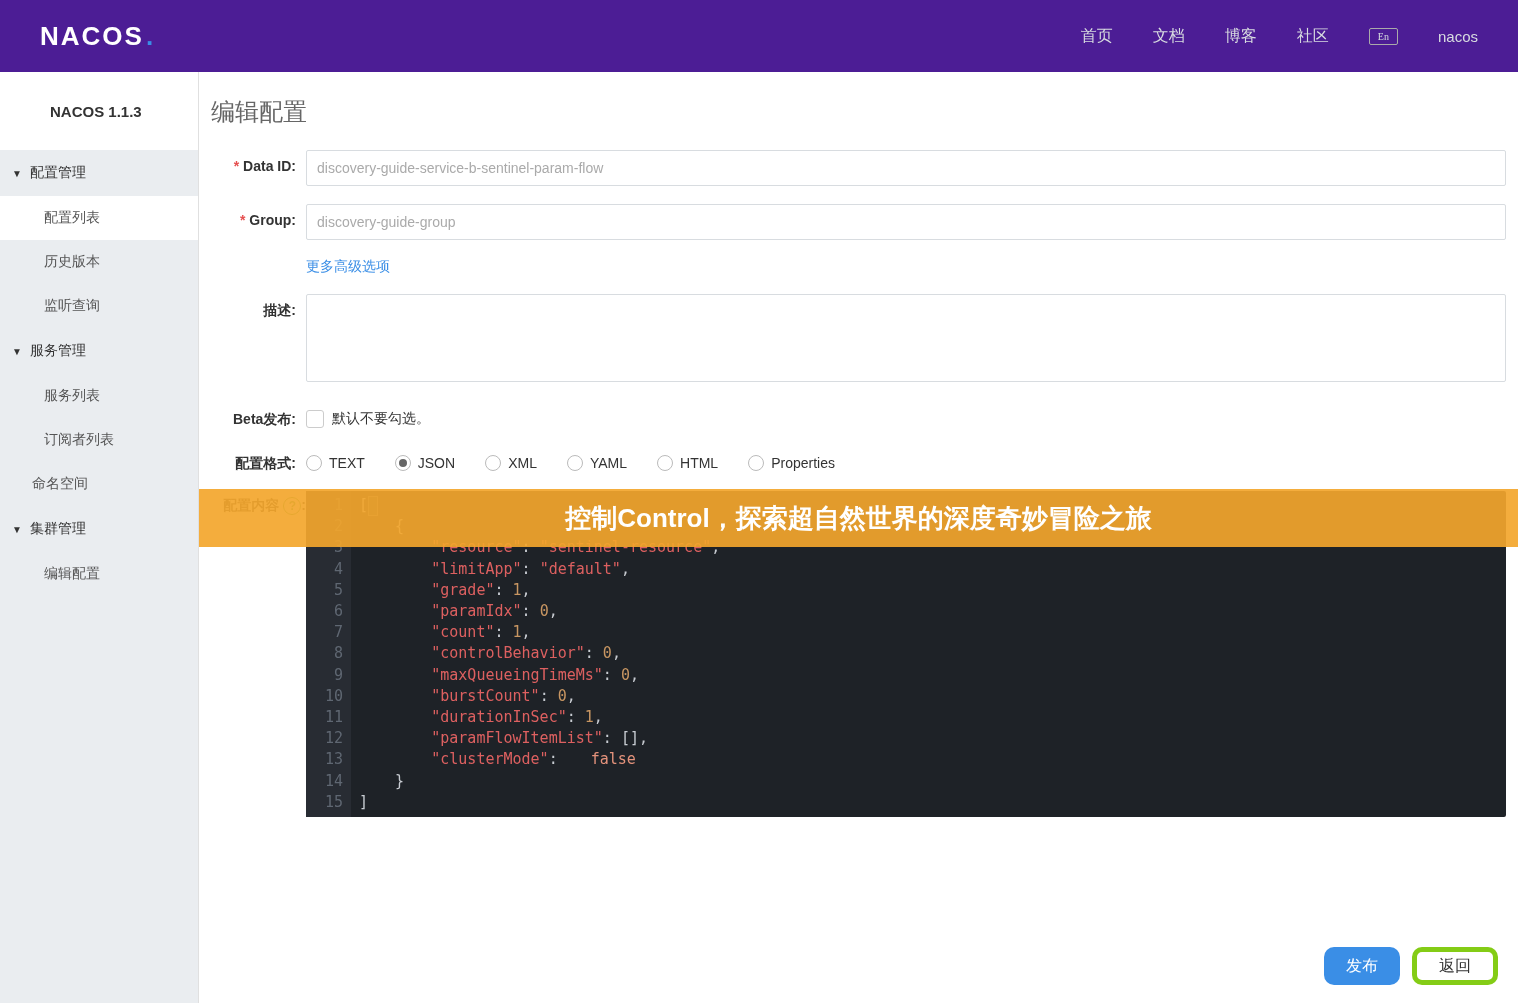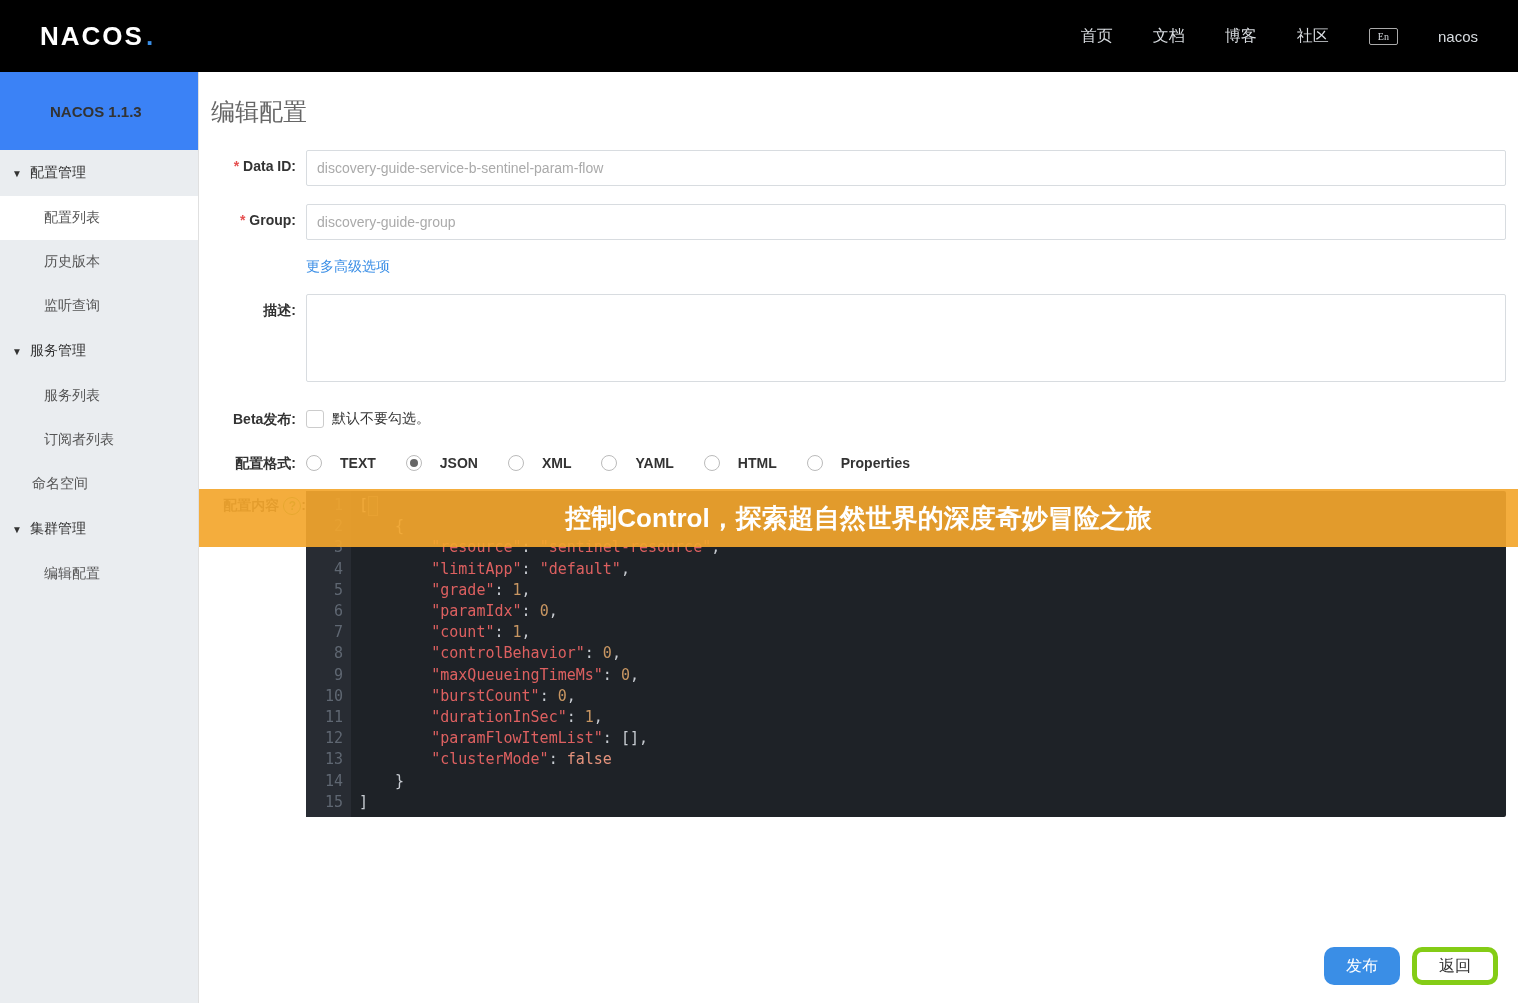--- a/index.html
+++ b/index.html
@@ -1,65 +1,65 @@
 <!DOCTYPE html>
 <html><head>
 <meta charset="utf-8">
 <style>
 * { margin: 0; padding: 0; box-sizing: border-box; }
 body { font-family: -apple-system, BlinkMacSystemFont, "Segoe UI", "Microsoft YaHei", sans-serif; font-size: 14px; color: #333; background: #fff; width: 1518px; height: 1003px; overflow: hidden; }
 
 
-.header { height: 72px; background: #000000; display: flex; align-items: center; padding: 0 40px; }
+.header { height: 72px; background: #4c1d95; display: flex; align-items: center; padding: 0 40px; }
 .logo { color: #fff; font-size: 26px; font-weight: 700; letter-spacing: 2px; display: flex; align-items: center; }
 .logo .dot { color: #3a8ee6; margin-left: 2px; }
 .nav { margin-left: auto; display: flex; align-items: center; gap: 40px; }
 .nav-item { color: #d8dce0; font-size: 16px; cursor: pointer; }
 .lang-btn { border: 1px solid #aaa; color: #d8dce0; padding: 2px 8px; font-size: 10px; cursor: pointer; border-radius: 2px; font-family: Georgia, serif; }
 .user-name { color: #d8dce0; font-size: 15px; }
 
 
 .container { display: flex; height: calc(100% - 72px); }
 
 
 .sidebar { width: 199px; background: #eaedf0; border-right: 1px solid #e0e0e0; }
-.version { height: 78px; display: flex; align-items: center; padding-left: 50px; font-weight: 700; font-size: 15px; background: #3b82f6; color: #333; }
+.version { height: 78px; display: flex; align-items: center; padding-left: 50px; font-weight: 700; font-size: 15px; background: #ffffff; color: #333; }
 .menu-group { padding: 14px 12px; display: flex; align-items: center; gap: 8px; cursor: pointer; color: #333; font-size: 14px; }
 .menu-group .caret { font-size: 10px; }
 .menu-item { padding: 13px 12px 13px 44px; cursor: pointer; color: #555; font-size: 14px; }
 .menu-item.active { background: #fff; }
 
 
 .main { flex: 1; padding: 24px 0 0 0; overflow-y: auto; position: relative; }
 .page-title { font-size: 24px; color: #666; margin: 0 0 22px 12px; font-weight: 400; }
 
 .form-row { display: flex; margin-bottom: 18px; padding: 0 12px; }
 .form-label { width: 85px; text-align: right; font-weight: 700; color: #333; font-size: 14px; padding-top: 8px; flex-shrink: 0; }
 .form-label .req { color: #e65050; margin-right: 4px; }
 .form-field { flex: 1; margin-left: 10px; }
 .text-input { width: 100%; height: 36px; border: 1px solid #d8dce0; border-radius: 2px; padding: 0 10px; font-size: 14px; color: #aaa; background: #fff; }
 .textarea-input { width: 100%; height: 88px; border: 1px solid #d8dce0; border-radius: 2px; padding: 8px 10px; font-size: 14px; resize: none; }
 .more-link { color: #3a8ee6; font-size: 14px; cursor: pointer; }
 .checkbox-wrap { display: flex; align-items: center; gap: 8px; padding-top: 6px; }
 .checkbox { width: 18px; height: 18px; border: 1px solid #ccc; border-radius: 3px; background: #fff; }
 .radio-group { display: flex; gap: 30px; padding-top: 6px; font-size: 14px; }
-.radio-item { display: flex; align-items: center; gap: 18px; cursor: pointer; font-weight: bold; }
+.radio-item { display: flex; align-items: center; gap: 7px; cursor: pointer; }
 .radio { width: 16px; height: 16px; border: 1px solid #bbb; border-radius: 50%; display: inline-flex; align-items: center; justify-content: center; }
 .radio.checked::after { content: ""; width: 8px; height: 8px; background: #666; border-radius: 50%; }
 .help-icon { display: inline-flex; width: 18px; height: 18px; border: 1.5px solid #4caf50; color: #4caf50; border-radius: 50%; align-items: center; justify-content: center; font-size: 12px; font-weight: bold; margin-left: 4px; }
 
 
 .editor-wrap { display: flex; margin: 0 12px; }
 .editor-label-col { width: 95px; text-align: right; font-weight: 700; padding-top: 6px; font-size: 14px; display: flex; justify-content: flex-end; align-items: flex-start; }
 .editor { flex: 1; background: #1e2227; font-family: "Consolas", "Monaco", monospace; font-size: 15px; display: flex; border-radius: 2px; }
 .gutter { background: #282c33; width: 45px; text-align: right; padding: 4px 8px 4px 0; color: #5f6772; line-height: 21.2px; }
 .code-area { flex: 1; padding: 4px 8px; line-height: 21.2px; white-space: pre; color: #c8ccd2; }
 .tok-str { color: #dd6060; }
 .tok-num { color: #c89662; }
-.tok-kw { color: #e5937c; }
+.tok-kw { color: #e5937c; margin-left: 24px; }
 .cursor-line { background: #2c313a; display: inline-block; width: 10px; height: 20px; vertical-align: middle; border: 1px solid #666; }
 
 
 .overlay-banner { position: absolute; left: 0; right: 0; top: 417px; height: 58px; background: rgba(243,166,44,0.92); color: #fff; font-size: 26px; font-weight: 700; display: flex; align-items: center; justify-content: center; z-index: 50; }
 
 
 .footer-btns { position: absolute; bottom: 18px; right: 20px; display: flex; gap: 12px; }
 .btn { height: 38px; padding: 0 22px; border-radius: 10px; font-size: 16px; cursor: pointer; display: inline-flex; align-items: center; }
 .btn-primary { background: #3a8ee6; color: #fff; border: none; }
 .btn-default { background: #fff; color: #333; border: 5px solid #84cc16; }

